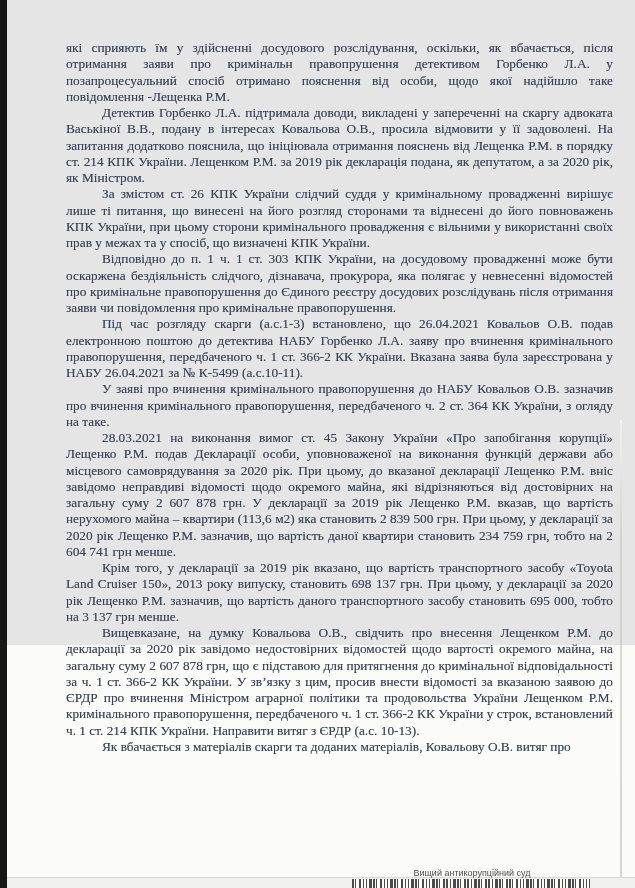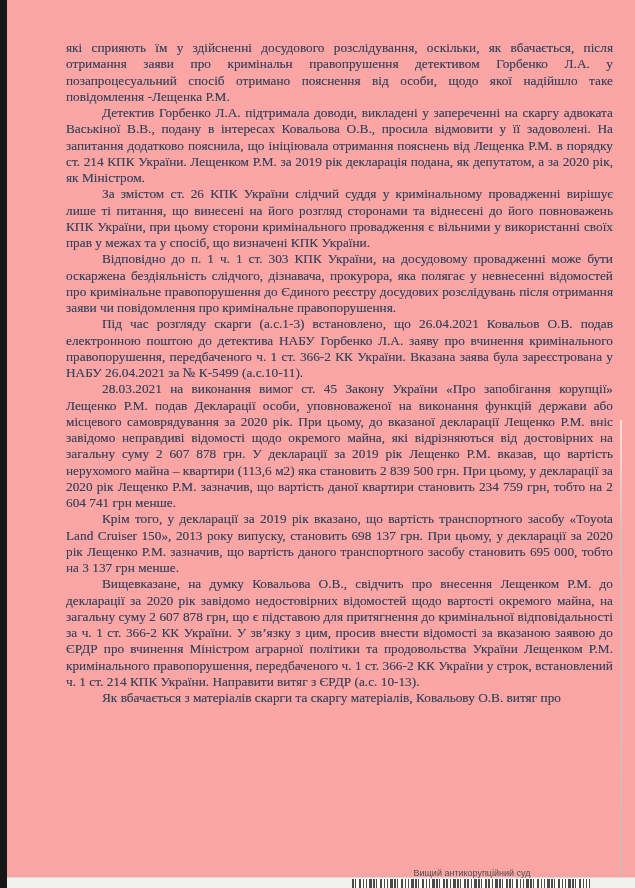--- a/index.html
+++ b/index.html
@@ -6,22 +6,22 @@
     margin: 0;
     padding: 0;
     background: #fbfbf8;
     width: 635px;
     height: 888px;
     overflow: hidden;
   }
   .scan-page {
     position: relative;
     width: 635px;
-    height: 888px;
-    background: #fca5a5;
+    height: 645px;
+    background: #e5e5e5;
     font-family: "Liberation Serif", serif;
   }
   
   .scan-edge-left {
     position: absolute;
     left: 0; top: 0;
     width: 7px; height: 888px;
     background: #171717;
   }
   
@@ -103,24 +103,25 @@
   <div class="scan-edge-left"></div>
   <div class="page-edge-right"></div>
   <div class="page-edge-bottom"></div>
 
   <div class="doc-body">
     <p class="no-indent">які сприяють їм у здійсненні досудового розслідування, оскільки, як вбачається, після отримання заяви про кримінальн правопрушення детективом Горбенко Л.А. у позапроцесуальний спосіб отримано пояснення від особи, щодо якої надійшло таке повідомлення -Лещенка Р.М.</p>
     <p>Детектив Горбенко Л.А. підтримала доводи, викладені у запереченні на скаргу адвоката Васькіної В.В., подану в інтересах Ковальова О.В., просила відмовити у її задоволені. На запитання додатково пояснила, що ініціювала отримання пояснень від Лещенка Р.М. в порядку ст. 214 КПК України. Лещенком Р.М. за 2019 рік декларація подана, як депутатом, а за 2020 рік, як Міністром.</p>
     <p>За змістом ст. 26 КПК України слідчий суддя у кримінальному провадженні вирішує лише ті питання, що винесені на його розгляд сторонами та віднесені до його повноважень КПК України, при цьому сторони кримінального провадження є вільними у використанні своїх прав у межах та у спосіб, що визначені КПК України.</p>
     <p>Відповідно до п. 1 ч. 1 ст. 303 КПК України, на досудовому провадженні може бути оскаржена бездіяльність слідчого, дізнавача, прокурора, яка полягає у невнесенні відомостей про кримінальне правопорушення до Єдиного реєстру досудових розслідувань після отримання заяви чи повідомлення про кримінальне правопорушення.</p>
     <p>Під час розгляду скарги (а.с.1-3) встановлено, що 26.04.2021 Ковальов О.В. подав електронною поштою до детектива НАБУ Горбенко Л.А. заяву про вчинення кримінального правопорушення, передбаченого ч. 1 ст. 366-2 КК України. Вказана заява була зареєстрована у НАБУ 26.04.2021 за № К-5499 (а.с.10-11).</p>
+    <p>У заяві про вчинення кримінального правопорушення до НАБУ Ковальов О.В. зазначив про вчинення кримінального правопорушення, передбаченого ч. 2 ст. 364 КК України, з огляду на таке.</p>
     <p>28.03.2021 на виконання вимог ст. 45 Закону України «Про запобігання корупції» Лещенко Р.М. подав Декларації особи, уповноваженої на виконання функцій держави або місцевого самоврядування за 2020 рік. При цьому, до вказаної декларації Лещенко Р.М. вніс завідомо неправдиві відомості щодо окремого майна, які відрізняються від достовірних на загальну суму 2 607 878 грн. У декларації за 2019 рік Лещенко Р.М. вказав, що вартість нерухомого майна – квартири (113,6 м2) яка становить 2 839 500 грн. При цьому, у декларації за 2020 рік Лещенко Р.М. зазначив, що вартість даної квартири становить 234 759 грн, тобто на 2 604 741 грн менше.</p>
     <p>Крім того, у декларації за 2019 рік вказано, що вартість транспортного засобу «Toyota Land Cruiser 150», 2013 року випуску, становить 698 137 грн. При цьому, у декларації за 2020 рік Лещенко Р.М. зазначив, що вартість даного транспортного засобу становить 695 000, тобто на 3 137 грн менше.</p>
     <p>Вищевказане, на думку Ковальова О.В., свідчить про внесення Лещенком Р.М. до декларації за 2020 рік завідомо недостовірних відомостей щодо вартості окремого майна, на загальну суму 2 607 878 грн, що є підставою для притягнення до кримінальної відповідальності за ч. 1 ст. 366-2 КК України. У зв’язку з цим, просив внести відомості за вказаною заявою до ЄРДР про вчинення Міністром аграрної політики та продовольства України Лещенком Р.М. кримінального правопорушення, передбаченого ч. 1 ст. 366-2 КК України у строк, встановлений ч. 1 ст. 214 КПК України. Направити витяг з ЄРДР (а.с. 10-13).</p>
-    <p>Як вбачається з матеріалів скарги та скаргу матеріалів, Ковальову О.В. витяг про</p>
+    <p>Як вбачається з матеріалів скарги та доданих матеріалів, Ковальову О.В. витяг про</p>
   </div>
 
   <div class="barcode-block">
     <div class="barcode-label">Вищий антикорупційний суд</div>
     <div class="barcode-bars"></div>
     <div class="barcode-number">*4910*51003823*1*1*</div>
   </div>
 
 </div>
 

